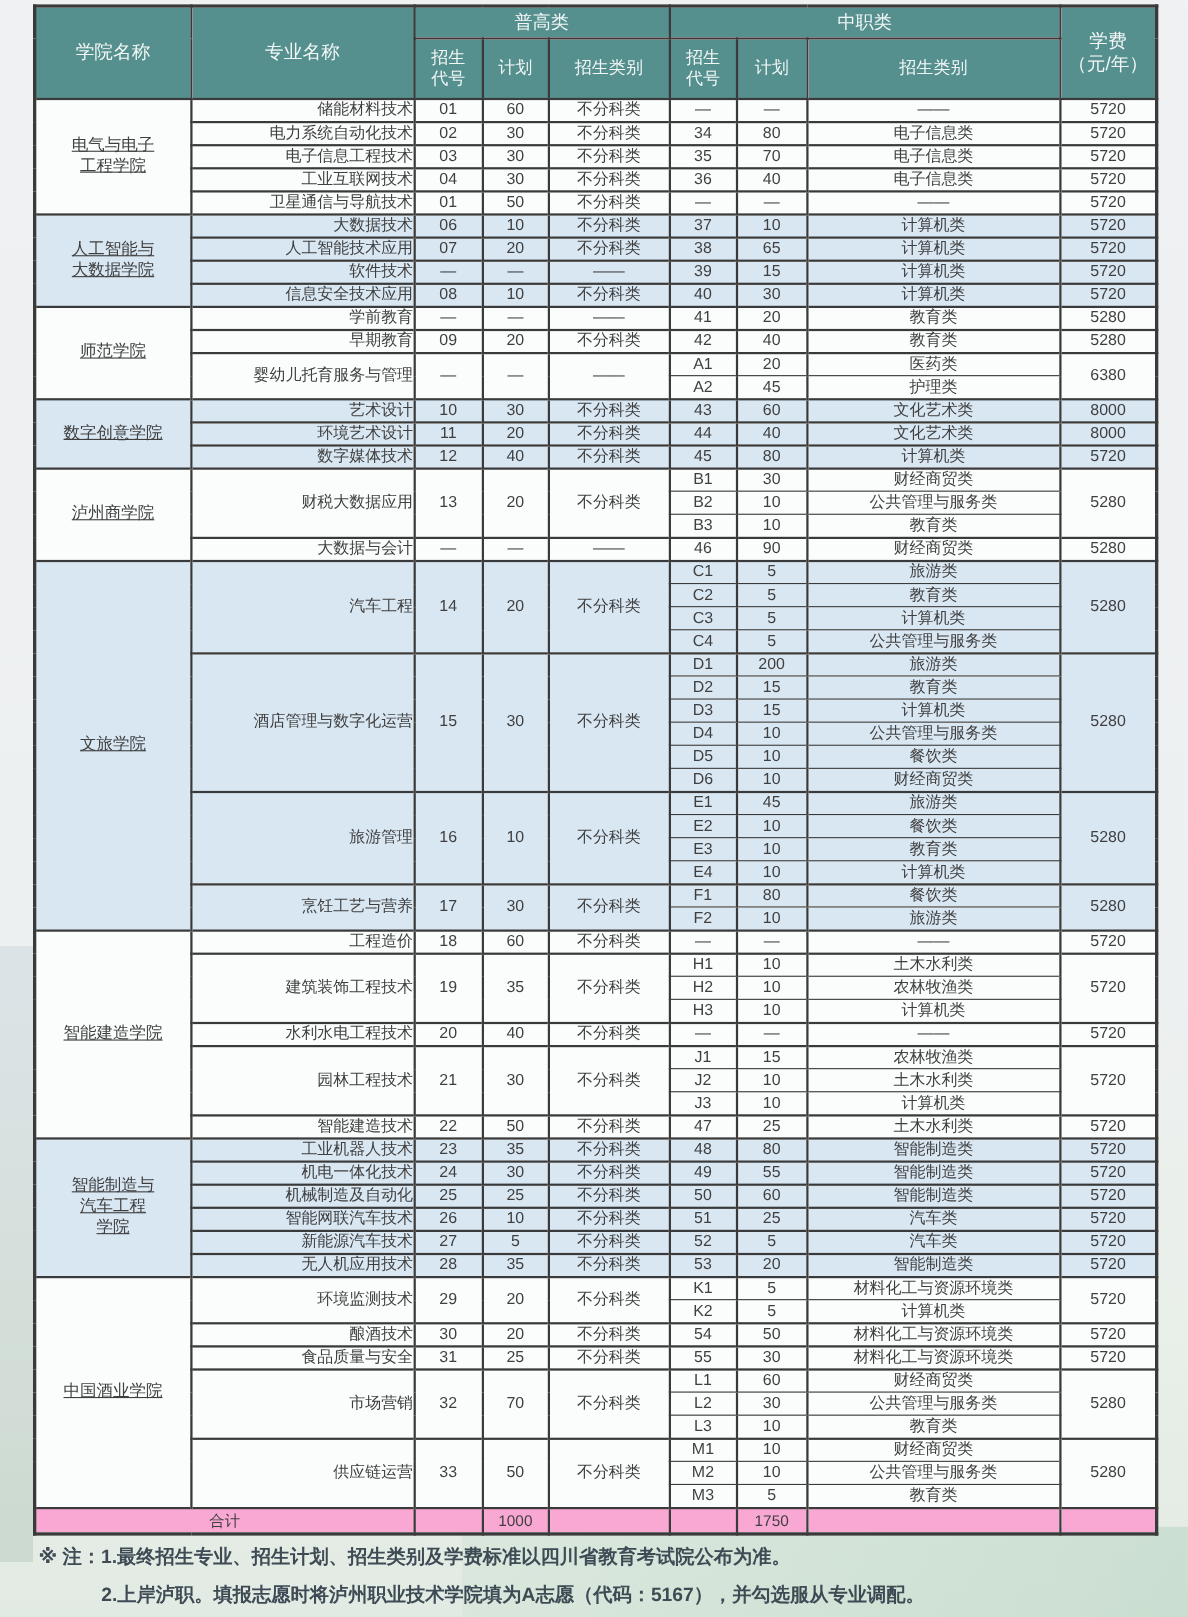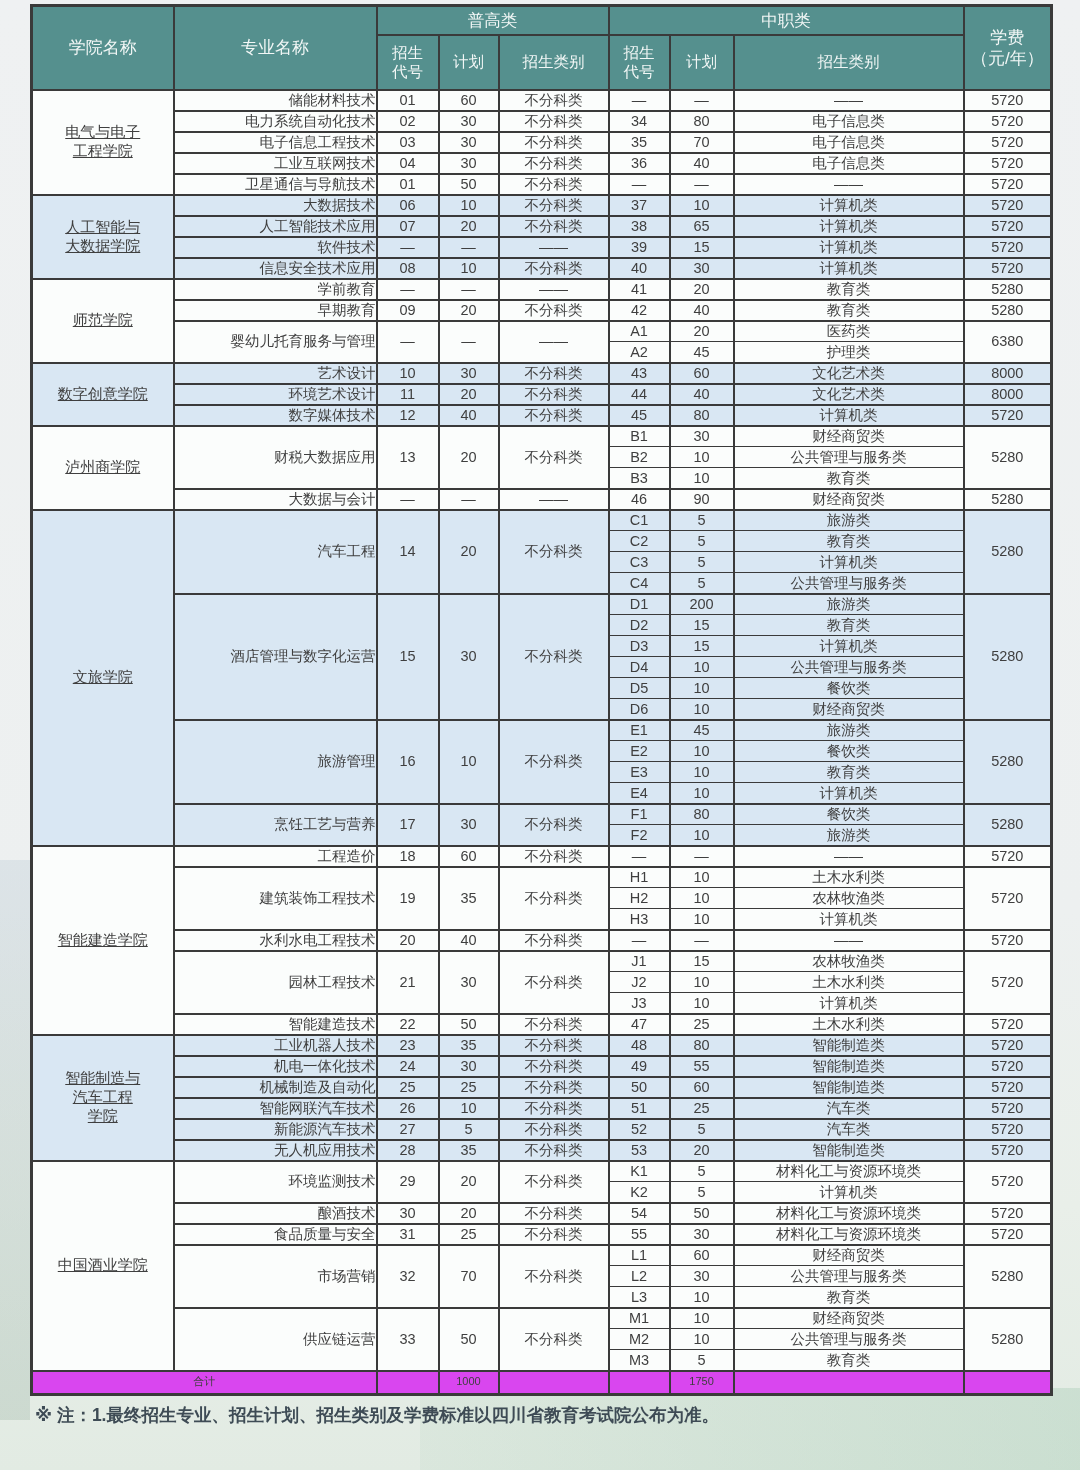--- a/index.html
+++ b/index.html
@@ -38,21 +38,21 @@
   thead tr.sub-row-header { height:55px; font-size:15.5px; }
   thead th.span-col { font-size:16.5px; }
   tbody tr { height:21px; font-size:14.5px; }
   tbody tr.shade-white td, tbody tr.shade-white th { background:var(--row-white,#fbfdfc); }
   tbody tr.shade-blue  td, tbody tr.shade-blue  th { background:var(--row-blue,#d9e7f3); }
   tbody tr.major-start td, tbody tr.major-start th { border-top-width:2px; }
   tbody th.col-college { font-weight:normal; font-size:15px;text-decoration:underline; }
   td.col-major { font-size:14.5px;text-align:right; }
   td.num { font-size:14.5px; letter-spacing:0; }
   tr.total-row { height:24px; }
-  tr.total-row td { border-top-width:2px; background:#d946ef; font-size:11px; }
+  tr.total-row td { border-top-width:2px; background:#f9a8d4; font-size:14px; }
   .notes {
     position:absolute; left:35px; top:1398px; width:1010px;
     font-weight:bold; font-size:17.5px; color:var(--note-text,#3e4b55);
     line-height:34px;
   }
   .notes .note-line-2 { padding-left:57px; }
 </style>
 </head>
 <body>
 
@@ -602,13 +602,14 @@
         <td class="num"></td>
         <td class="num">1750</td>
         <td></td>
         <td class="num"></td>
       </tr>
     </tbody>
 </table>
 
 <div class="notes">
   <div class="note-line-1">※ 注：1.最终招生专业、招生计划、招生类别及学费标准以四川省教育考试院公布为准。</div>
+  <div class="note-line-2">2.上岸泸职。填报志愿时将泸州职业技术学院填为A志愿（代码：5167），并勾选服从专业调配。</div>
 </div>
 
 </body></html>

